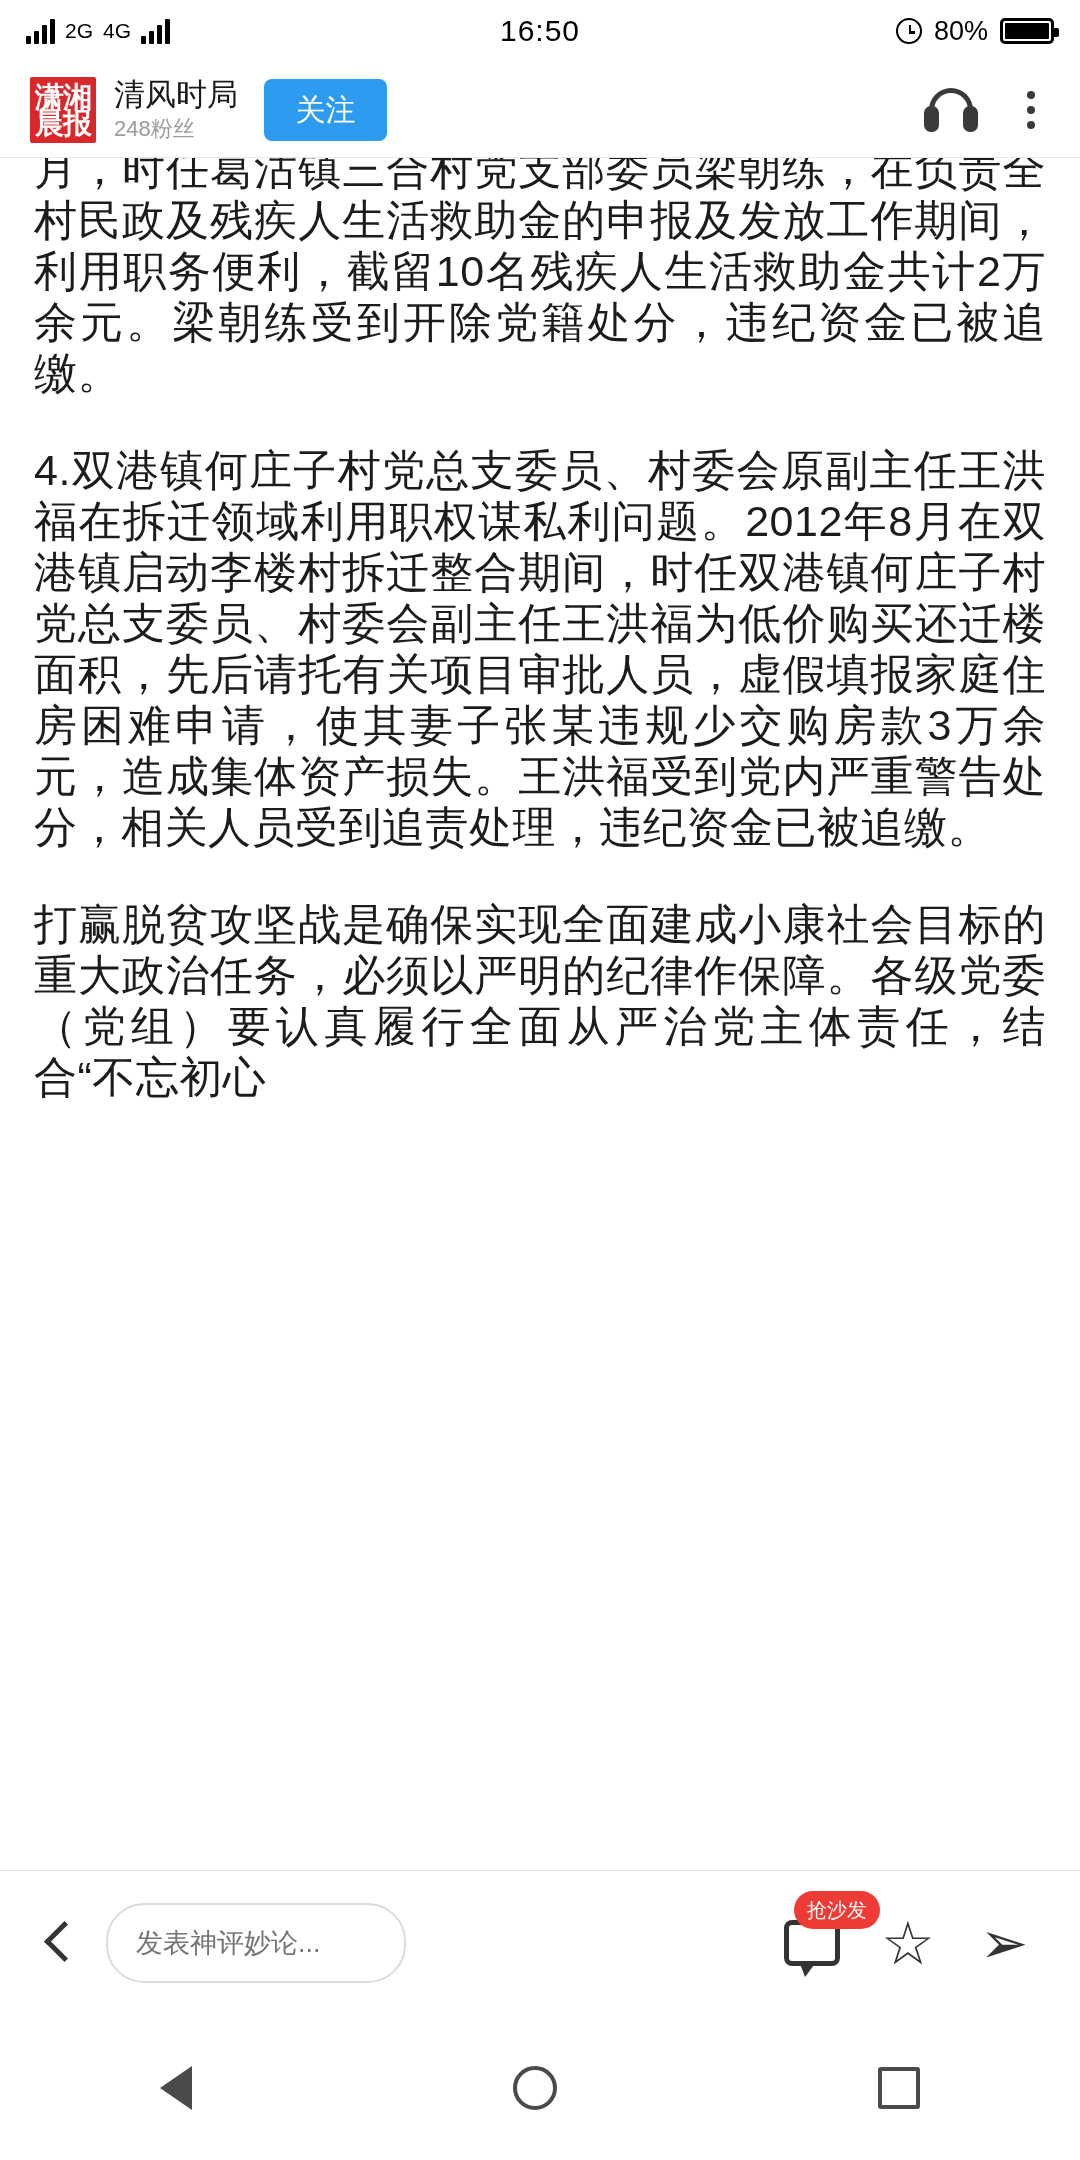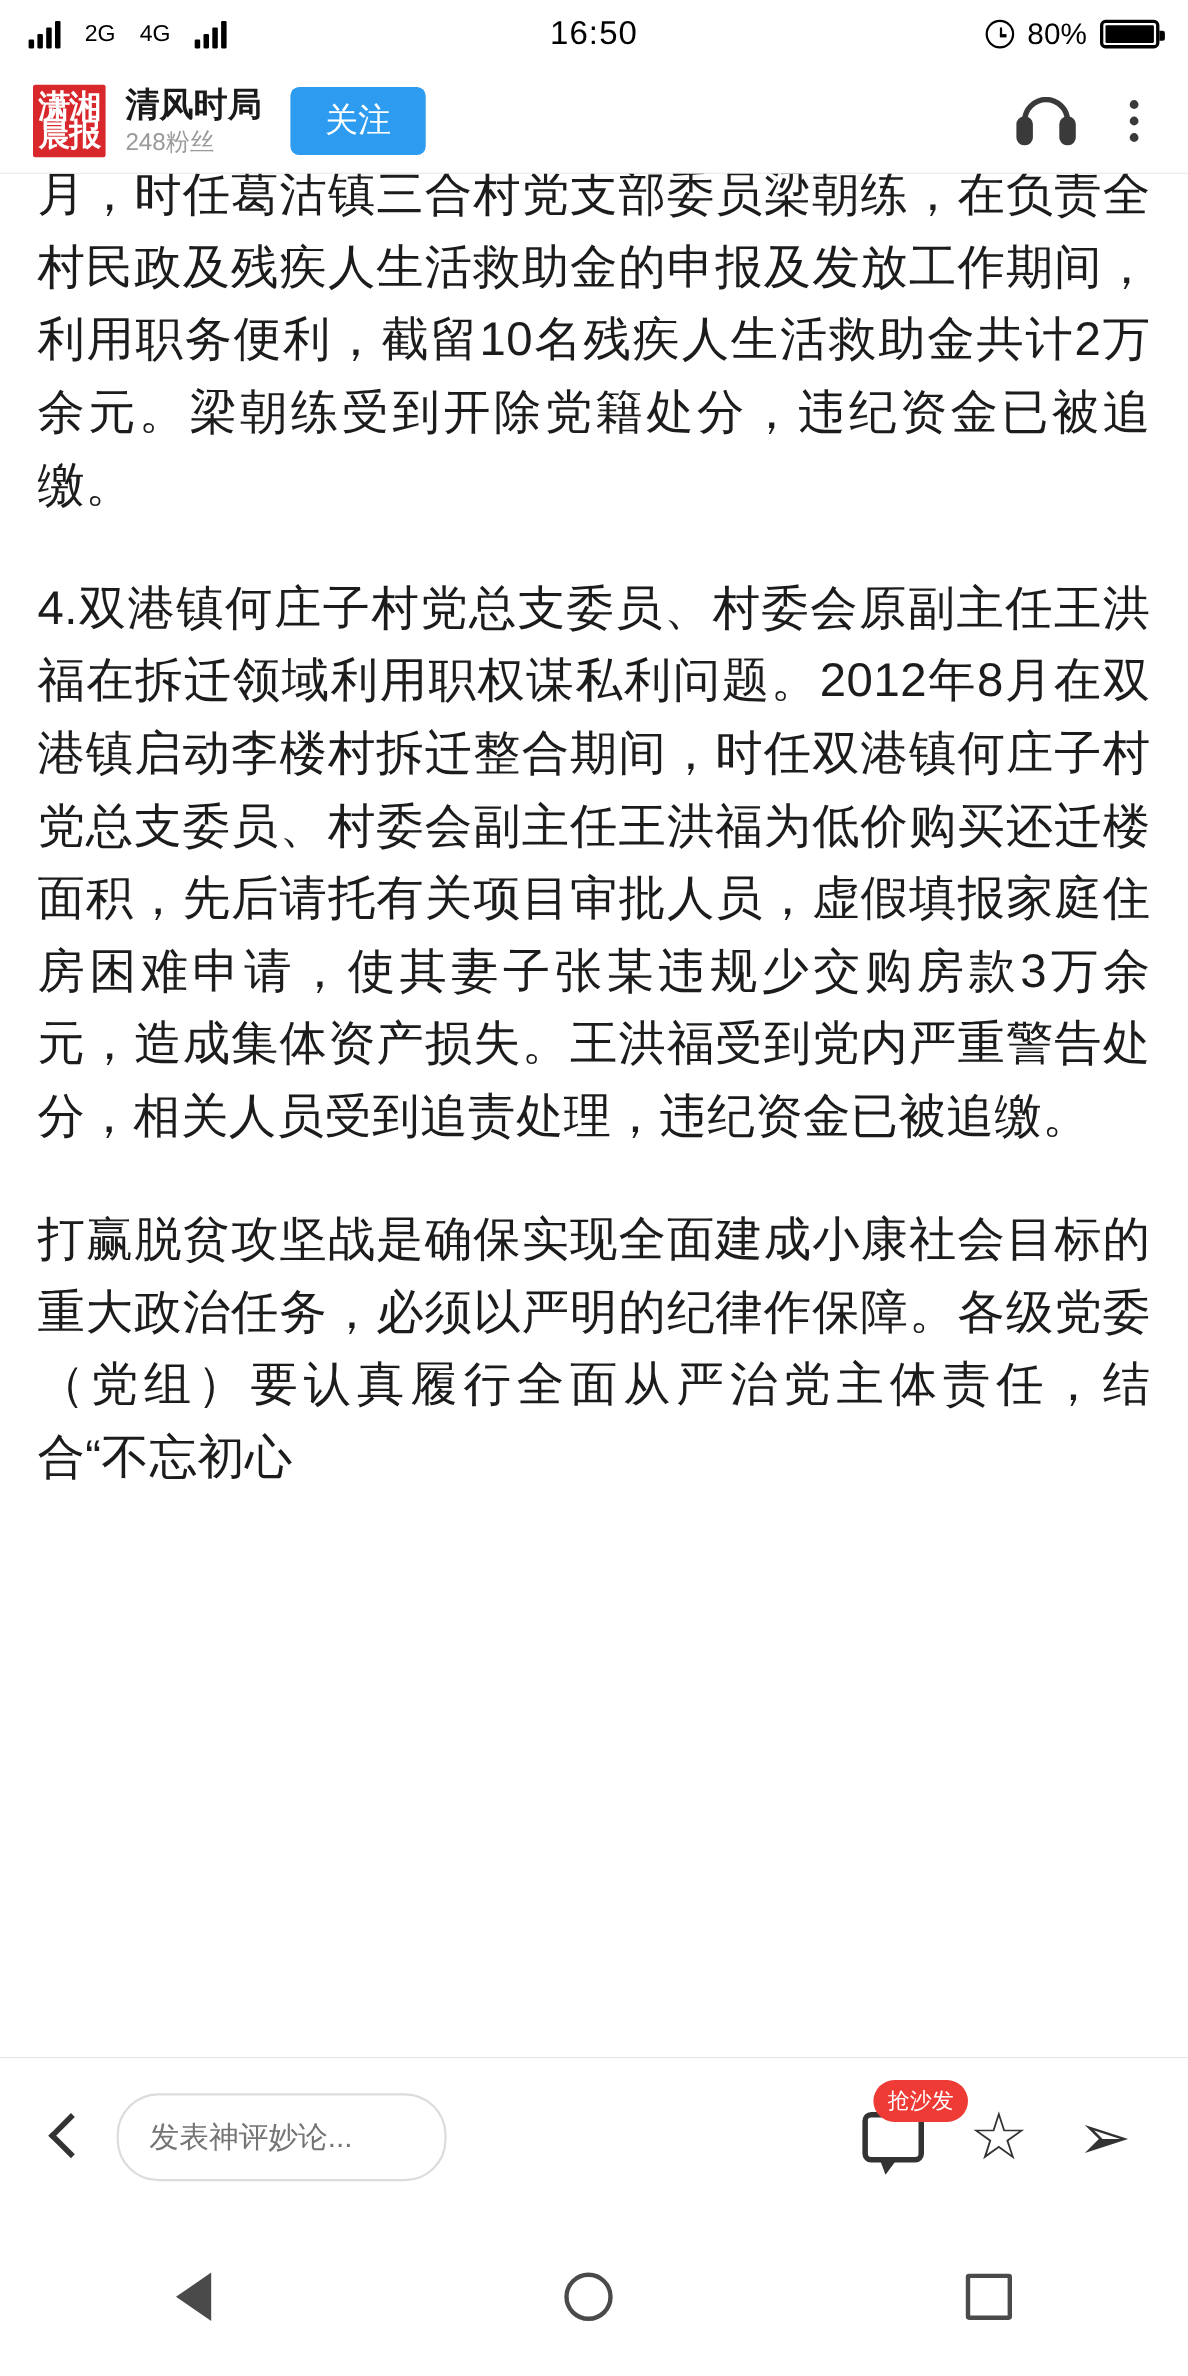--- a/index.html
+++ b/index.html
@@ -20,21 +20,21 @@
     height: 62px;
     display: flex;
     align-items: center;
     padding: 0 26px;
     box-sizing: border-box;
     background: #ffffff;
   }
   .status-left {
     display: flex;
     align-items: center;
-    gap: 22px;
+    gap: 10px;
     flex: 1;
   }
   .sig-label {
     font-size: 21px;
     color: #000;
     letter-spacing: 0px;
   }
   .bars {
     display: flex;
     align-items: flex-end;
@@ -144,21 +144,21 @@
   .account {
     margin-left: 18px;
     display: flex;
     flex-direction: column;
     justify-content: center;
   }
   .account-name {
     font-size: 31px;
     color: #1a1a1a;
     line-height: 38px;
-    font-weight: 700;
+    font-weight: 400;
   }
   .account-fans {
     font-size: 22px;
     color: #9a9a9a;
     line-height: 30px;
   }
   .follow-btn {
     margin-left: 26px;
     background: #2d9cf0;
     color: #fff;
@@ -216,21 +216,21 @@
     top: 158px;
     left: 0;
     right: 0;
     bottom: 290px;
     overflow: hidden;
     padding: 0 34px;
     box-sizing: border-box;
   }
   .para {
     font-size: 43px;
-    line-height: 66px;
+    line-height: 51px;
     color: #1c1c1c;
     text-align: justify;
     text-justify: inter-ideograph;
     margin: 0 0 46px 0;
     font-family: "Liberation Sans", sans-serif;
     letter-spacing: 0.5px;
   }
   .para.first {
     margin-top: -14px;
   }

